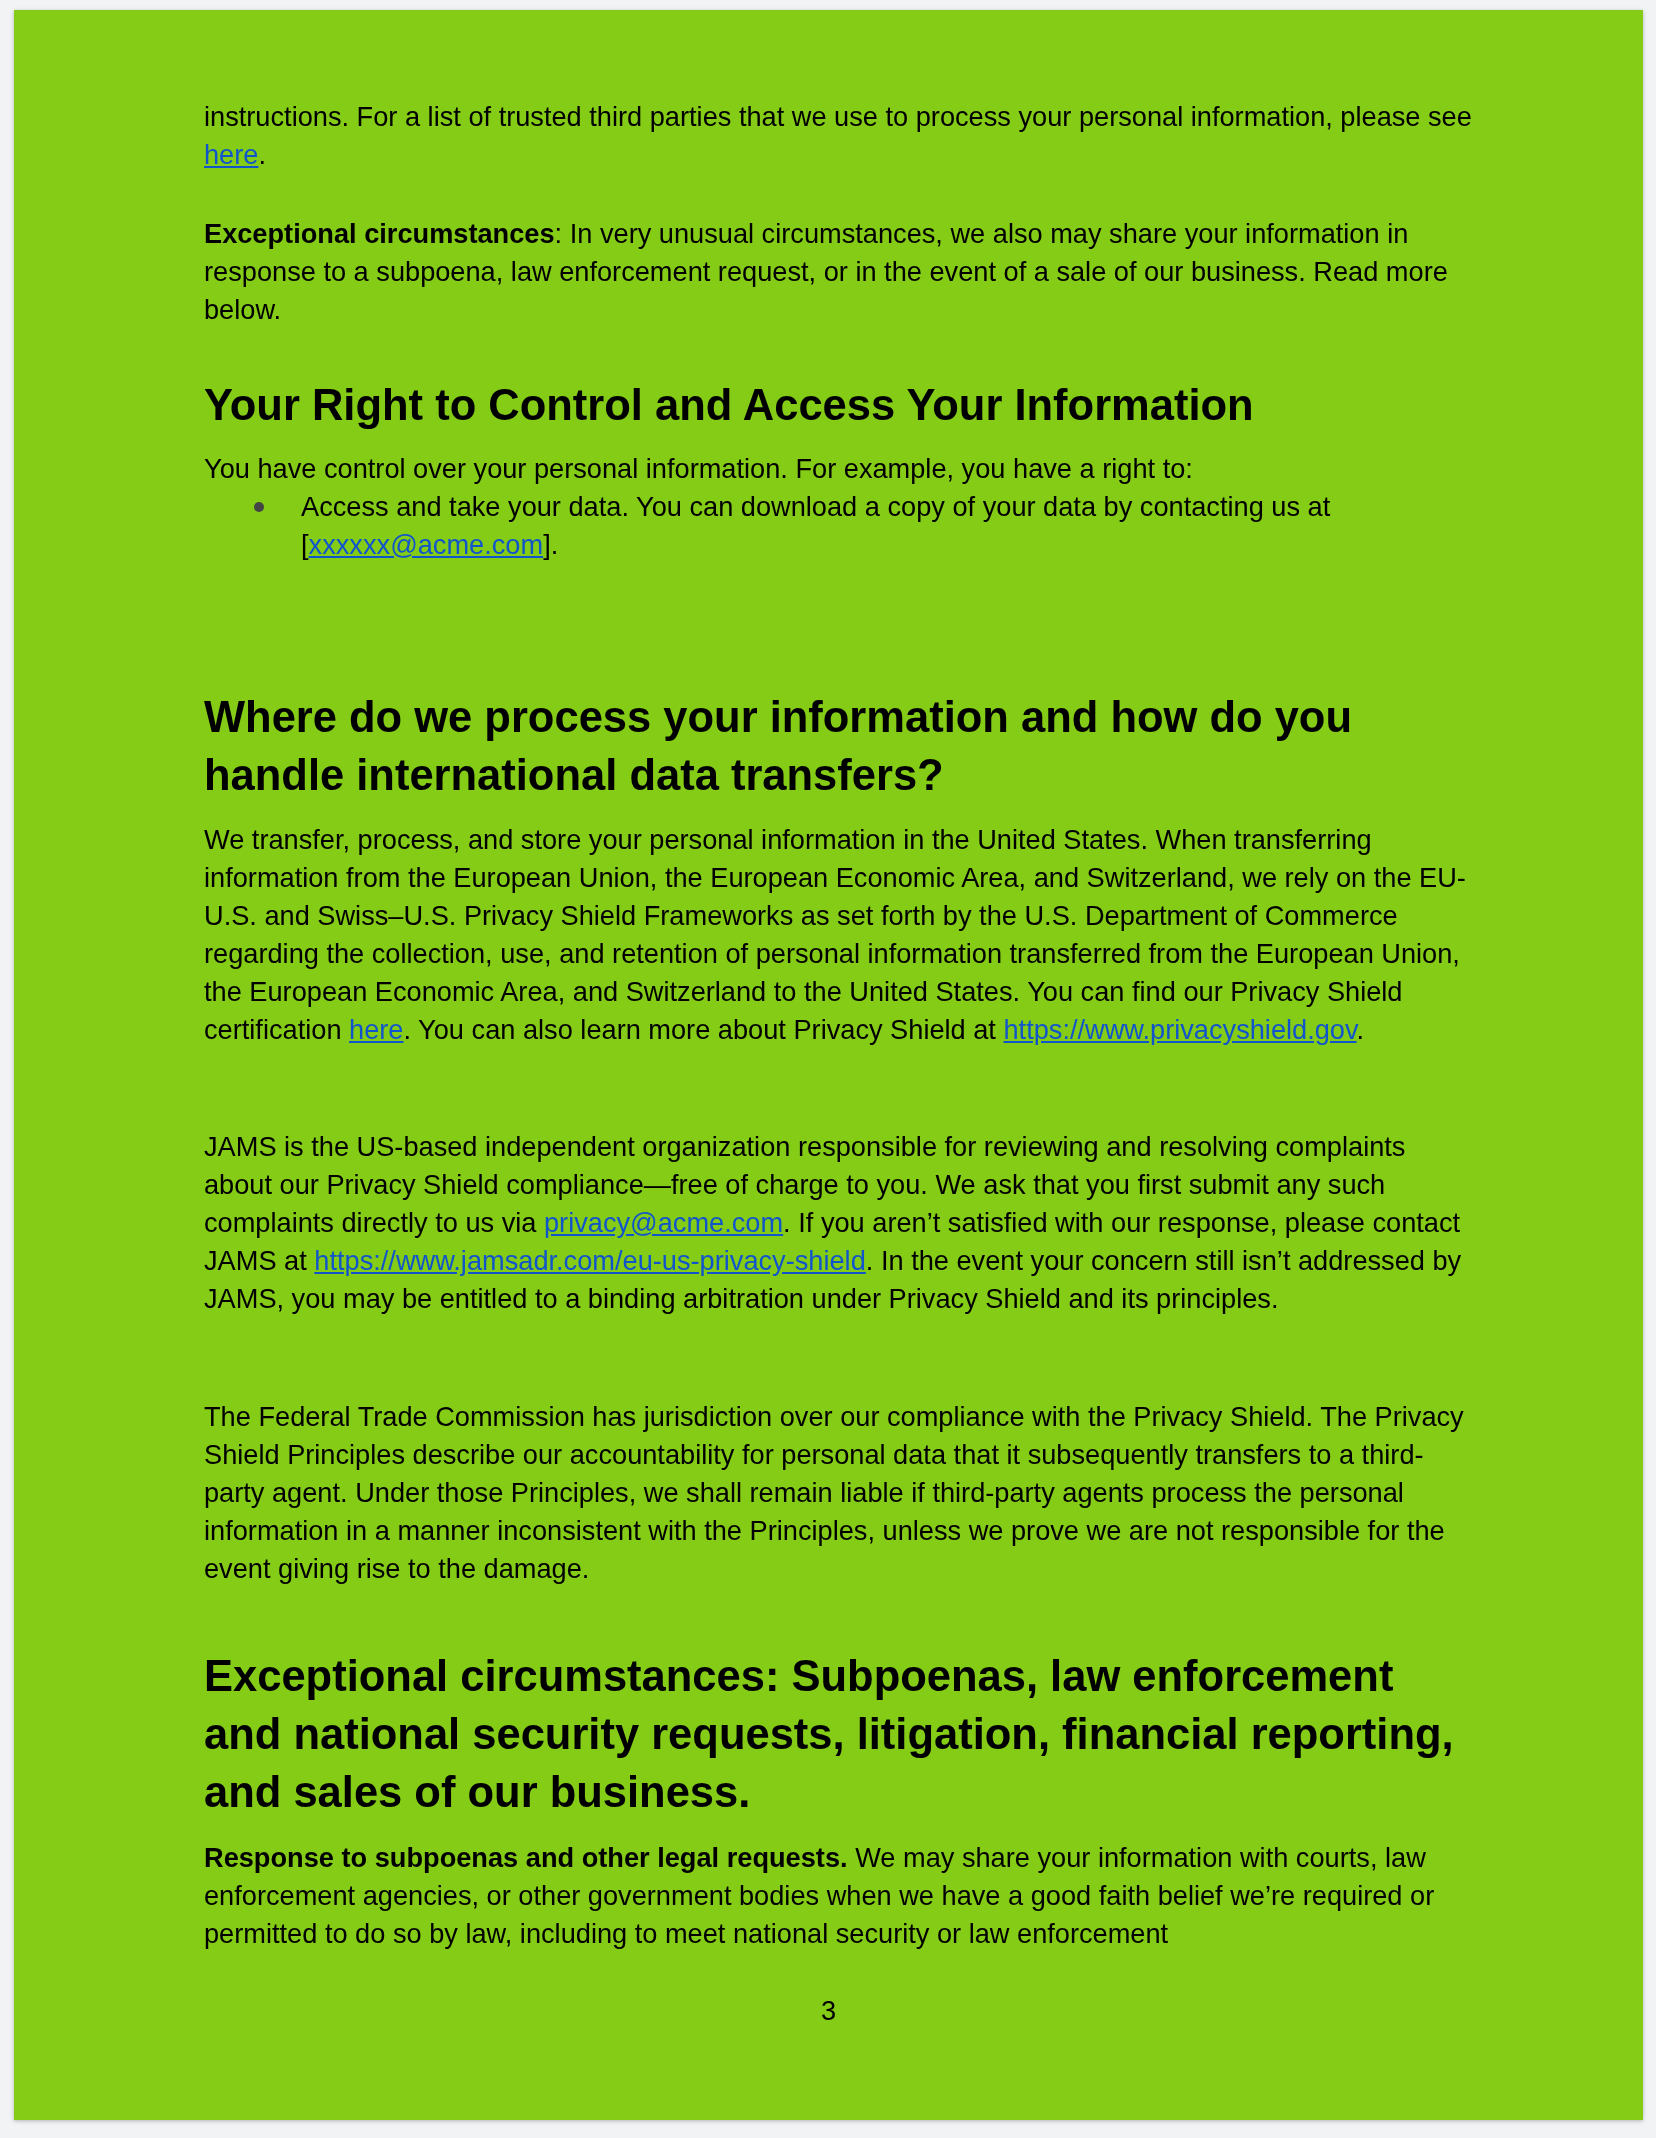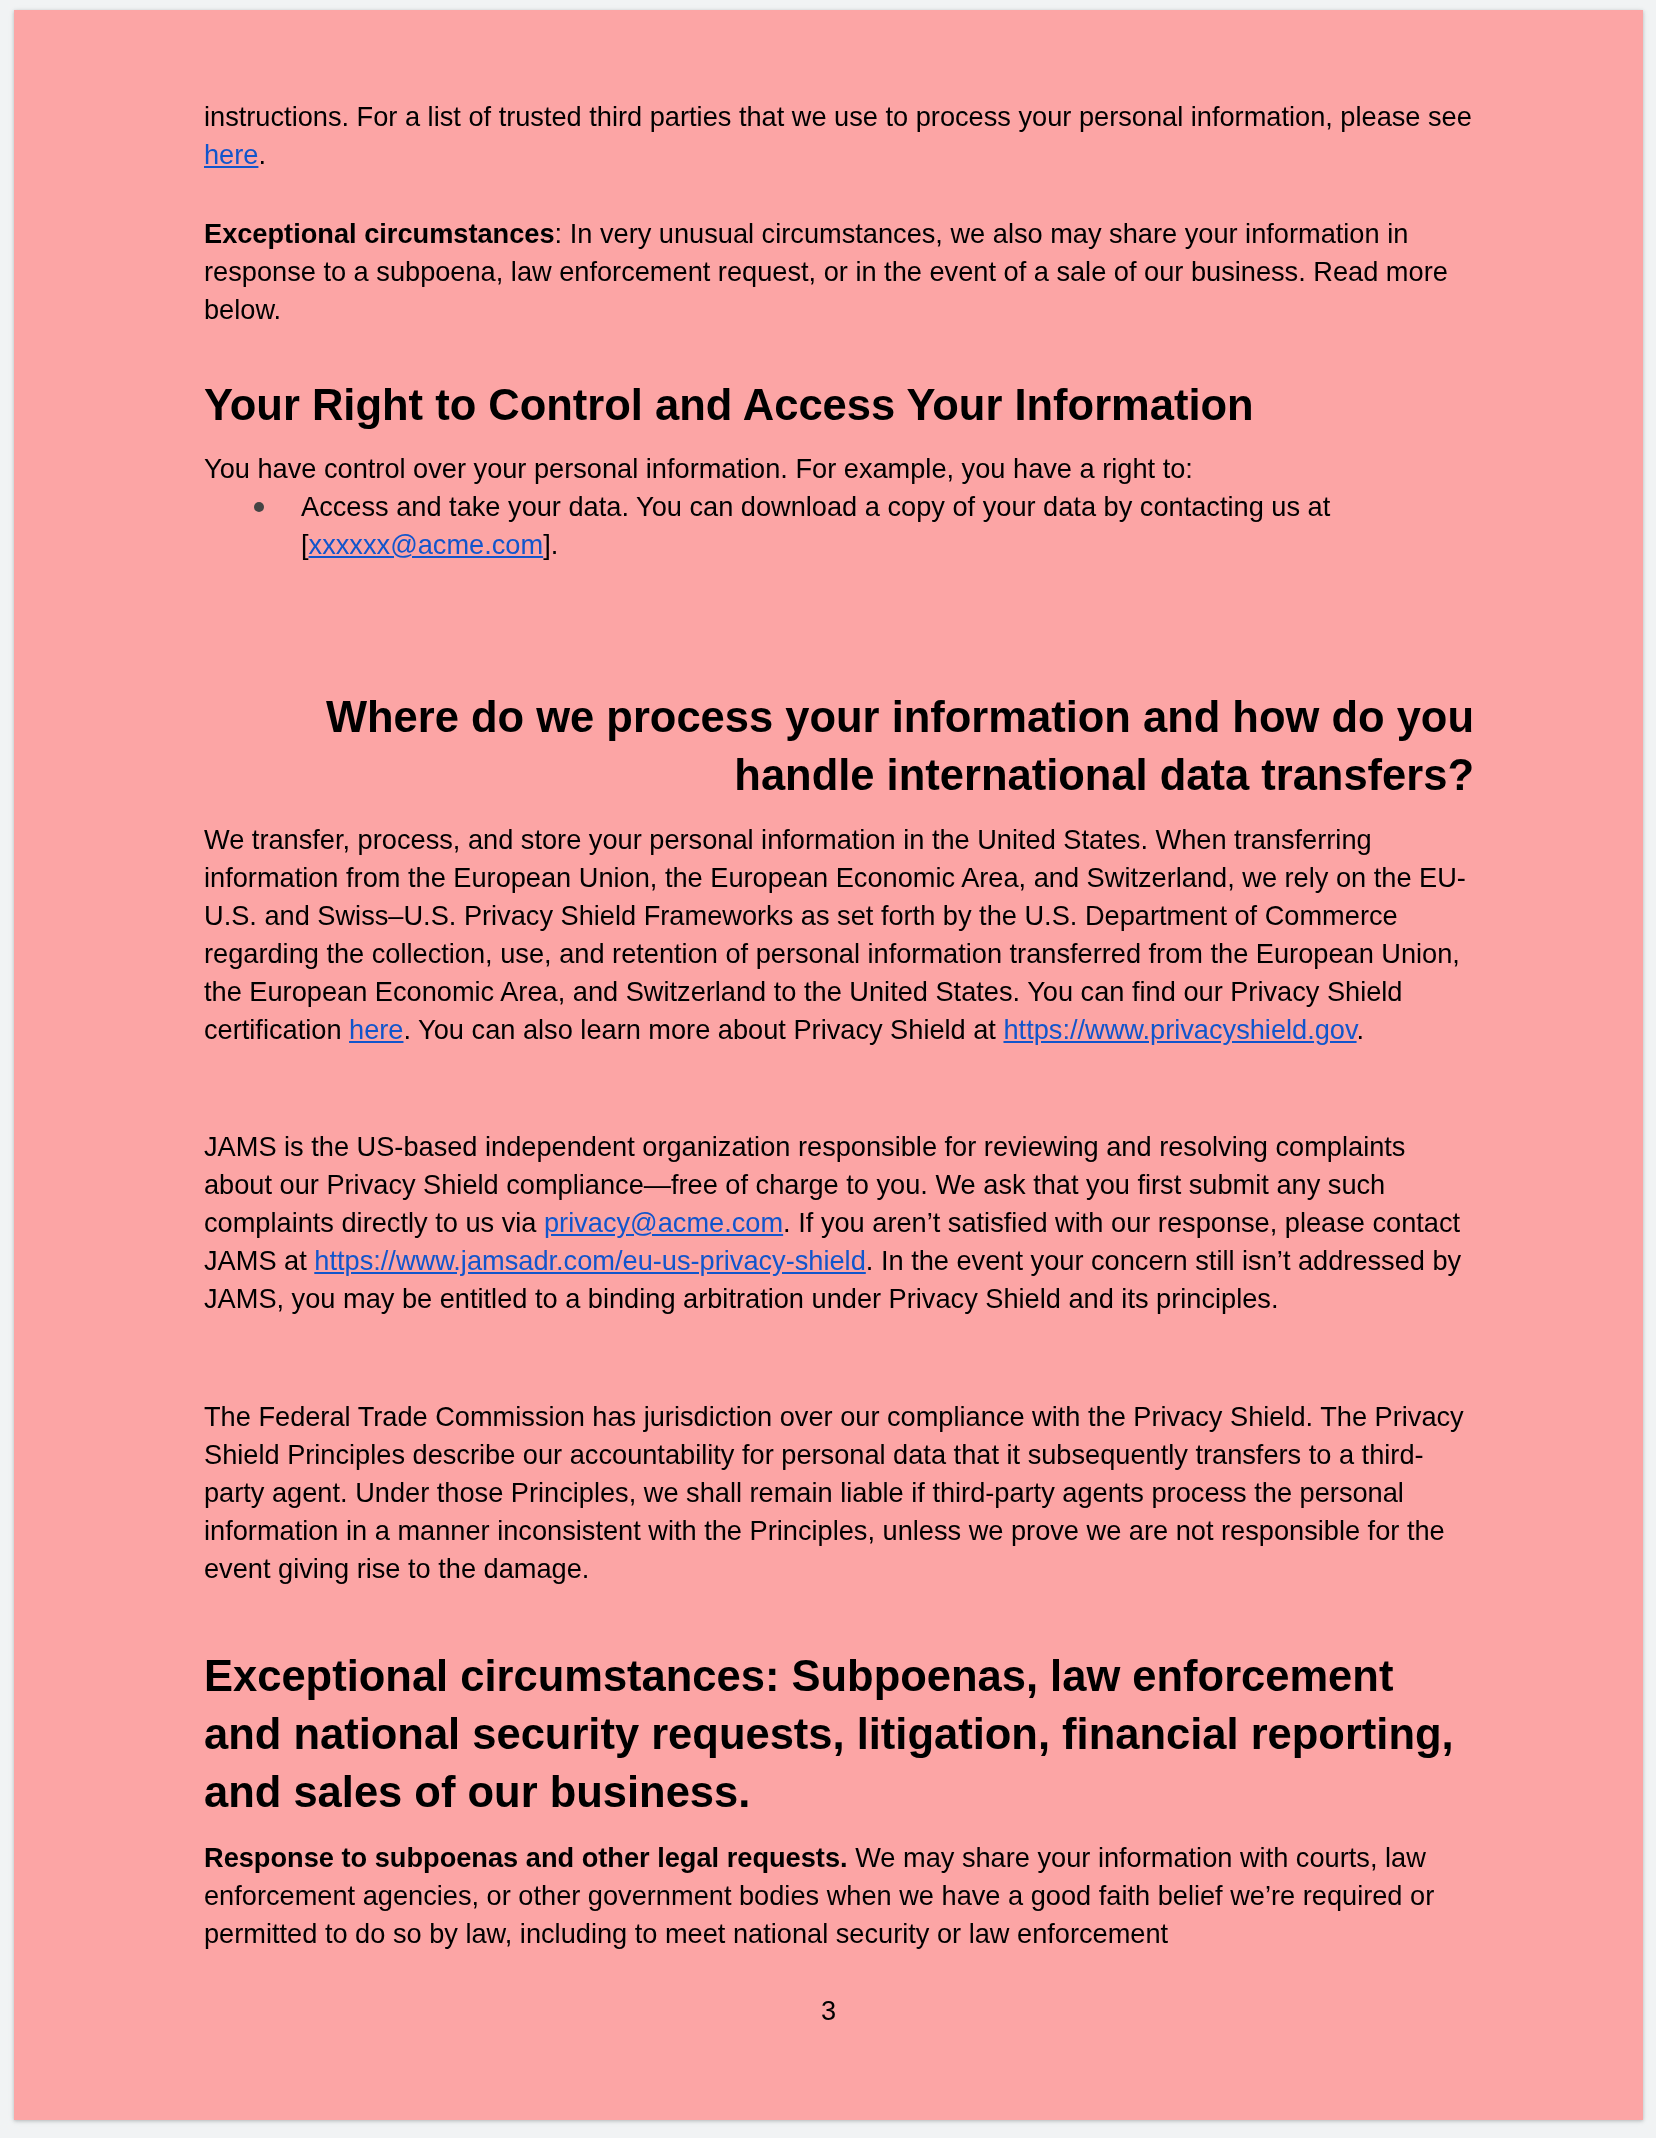--- a/index.html
+++ b/index.html
@@ -8,21 +8,21 @@
     background: #f1f3f4;
     font-family: "Liberation Sans", sans-serif;
     color: #000;
     position: relative;
     overflow: hidden;
   }
   .page {
     position: absolute;
     left: 14px; top: 10px;
     width: 1629px; height: 2110px;
-    background: #fca5a5;
+    background: #84cc16;
     box-shadow: 0 1px 3px rgba(60,64,67,0.25), 0 1px 6px rgba(60,64,67,0.10);
   }
   .content {
     position: absolute;
     left: 190px; top: 0;
     width: 1270px;
   }
   p, li { font-size: 27.2px; line-height: 38px; margin: 0; }
   a { color: #1155cc; text-decoration: underline; }
   h2 {
@@ -58,21 +58,21 @@
 
     <div class="blk" style="top:440px;">
       <p>You have control over your personal information. For example, you have a right to:</p>
       <ul>
         <li>
           <span class="bullet"></span><span>Access and take your data. You can download a copy of your data by contacting us at [</span><a>xxxxxx@acme.com</a><span>].</span>
         </li>
       </ul>
     </div>
 
-    <h2 class="blk" style="top:678px;text-align:right;">Where do we process your information and how do you handle international data transfers?</h2>
+    <h2 class="blk" style="top:678px;">Where do we process your information and how do you handle international data transfers?</h2>
 
     <p class="blk" style="top:811px;"><span>We transfer, process, and store your personal information in the United States. When transferring information from the European Union, the European Economic Area, and Switzerland, we rely on the EU-U.S. and Swiss–U.S. Privacy Shield Frameworks as set forth by the U.S. Department of Commerce regarding the collection, use, and retention of personal information transferred from the European Union, the European Economic Area, and Switzerland to the United States. You can find our Privacy Shield certification </span><a>here</a><span>. You can also learn more about Privacy Shield at </span><a>https://www.privacyshield.gov</a><span>.</span></p>
 
     <p class="blk" style="top:1118px;"><span>JAMS is the US-based independent organization responsible for reviewing and resolving complaints about our Privacy Shield compliance—free of charge to you. We ask that you first submit any such complaints directly to us via </span><a>privacy@acme.com</a><span>.  If you aren’t satisfied with our response, please contact JAMS at </span><a>https://www.jamsadr.com/eu-us-privacy-shield</a><span>. In the event your concern still isn’t addressed by JAMS, you may be entitled to a binding arbitration under Privacy Shield and its principles.</span></p>
 
     <p class="blk" style="top:1388px;">The Federal Trade Commission has jurisdiction over our compliance with the Privacy Shield. The Privacy Shield Principles describe our accountability for personal data that it subsequently transfers to a third-party agent. Under those Principles, we shall remain liable if third-party agents process the personal information in a manner inconsistent with the Principles, unless we prove we are not responsible for the event giving rise to the damage.</p>
 
     <h2 class="blk" style="top:1637px;">Exceptional circumstances: Subpoenas, law enforcement and national security requests, litigation, financial reporting, and sales of our business.</h2>
 
     <p class="blk" style="top:1829px;"><b>Response to subpoenas and other legal requests.</b><span> We may share your information with courts, law enforcement agencies, or other government bodies when we have a good faith belief we’re required or permitted to do so by law, including to meet national security or law enforcement</span></p>

